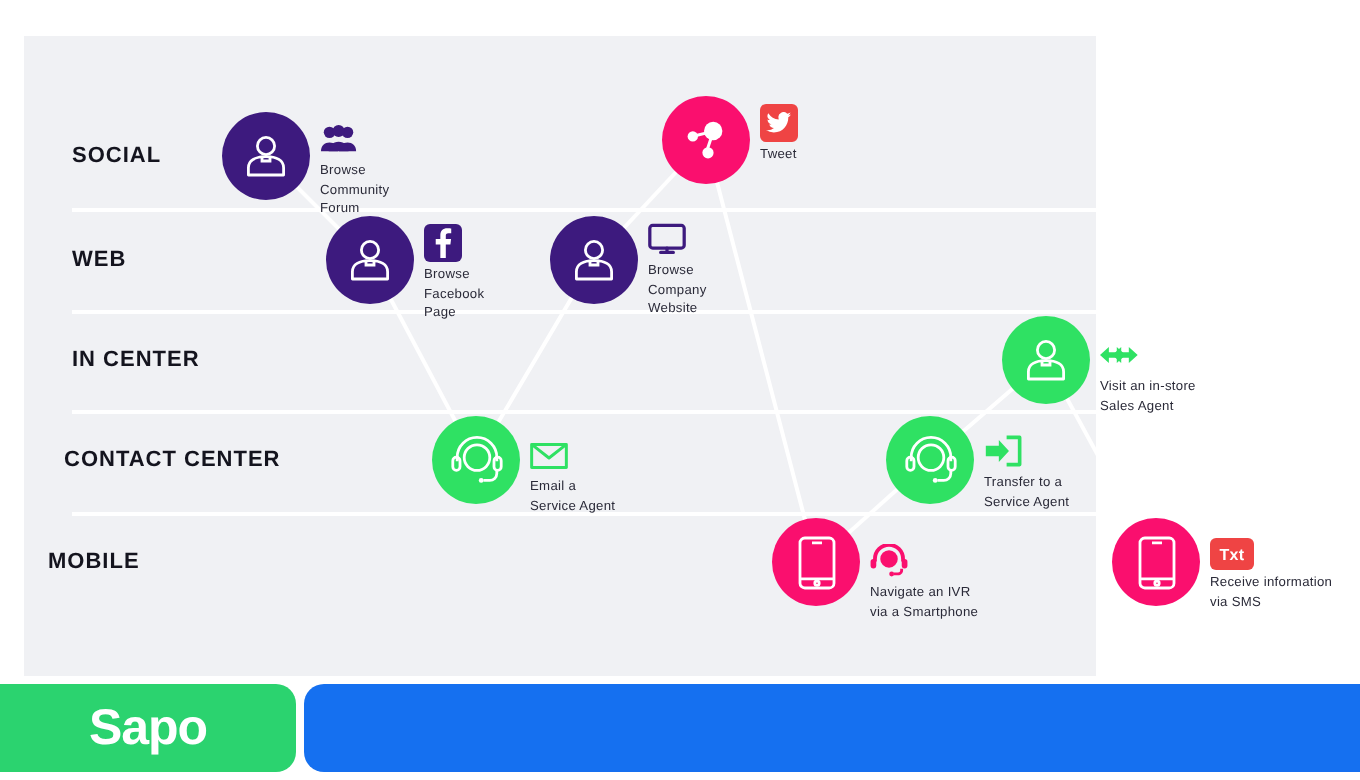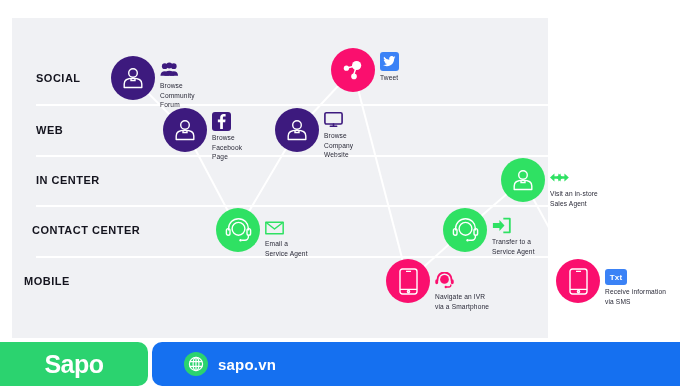--- a/index.html
+++ b/index.html
@@ -77,21 +77,21 @@
     width: 19px;
     height: 19px;
     border-radius: 3px;
     display: flex;
     align-items: center;
     justify-content: center;
     margin-bottom: 2px;
   }
   .badge.plain { background: transparent; border-radius: 0; }
   .badge.purple { background: #3d1a7e; }
-  .badge.pink { background: #3b82f6; }
+  .badge.pink { background: #ef4444; }
   .badge-txt {
     color: #ffffff;
     font-size: 8px;
     font-weight: bold;
     letter-spacing: 0.2px;
   }
   .node-caption {
     font-size: 6.6px;
     line-height: 1.45;
     color: #2a2a38;
@@ -412,28 +412,16 @@
 via SMS</div>
     </div>
 
   </div>
 
   <div id="footer">
     <div id="footer-logo-pill">
       <span id="footer-logo-text">Sapo</span>
     </div>
     <div id="footer-bar">
-      <div class="footer-item">
-        <span class="footer-icon">
-          <svg width="16" height="16" viewBox="0 0 16 16">
-              <g fill="none" stroke="#ffffff" stroke-width="1.2">
-                <circle cx="8" cy="8" r="6.6"></circle>
-                <ellipse cx="8" cy="8" rx="2.9" ry="6.6"></ellipse>
-                <path d="M1.7 5.6h12.6M1.7 10.4h12.6M8 1.4v13.2"></path>
-              </g>
-            </svg>
-        </span>
-        <span class="footer-text">sapo.vn</span>
-      </div>
     </div>
   </div>
 
 </div>
 
 </body></html>

